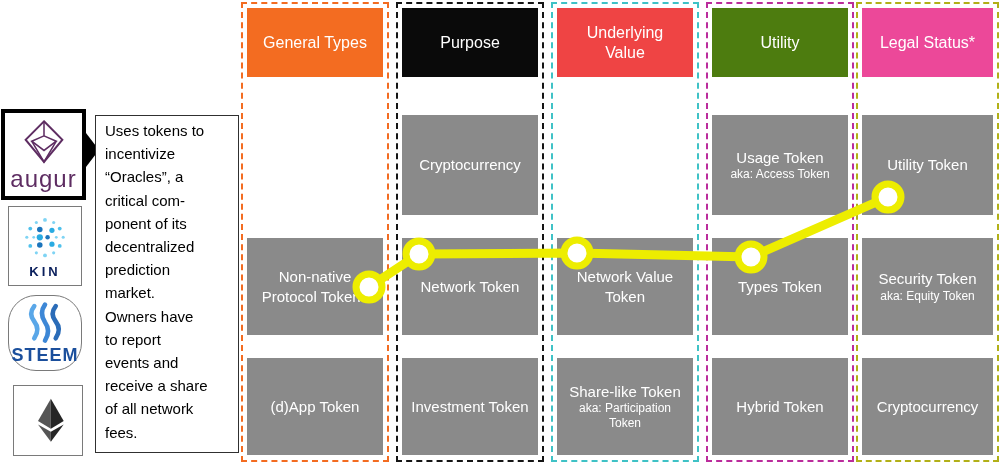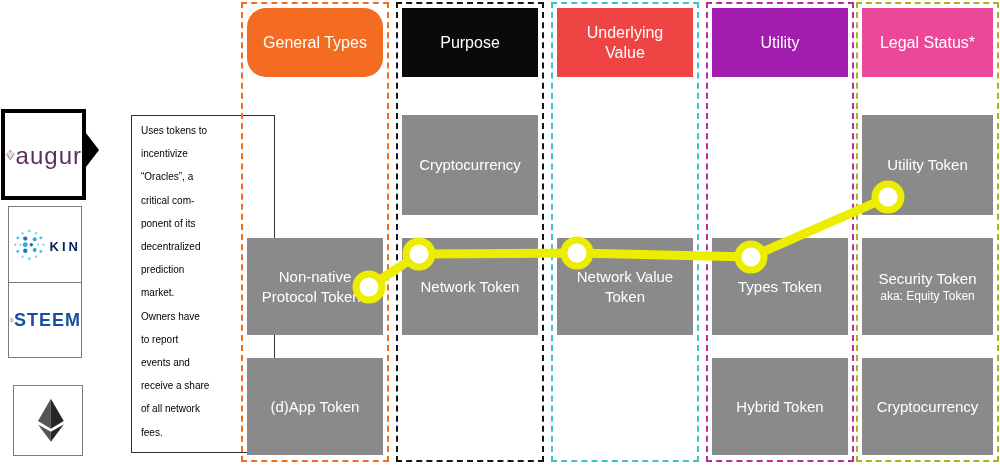--- a/index.html
+++ b/index.html
@@ -1,50 +1,50 @@
 <!DOCTYPE html>
 <html><head>
 <meta charset="utf-8">
 <style>
   * { margin: 0; padding: 0; box-sizing: border-box; }
   body { background: #fff; font-family: "Liberation Sans", sans-serif; }
   .canvas { position: relative; width: 1000px; height: 465px; background: #fff; overflow: hidden; }
 
   
   .augur-box { position: absolute; left: 1px; top: 109px; width: 85px; height: 91px;
-    border: 4px solid #000; background: #fff; display: flex; flex-direction: row;
+    border: 4px solid #000; background: #fff; display: flex; flex-direction: column;
     align-items: center; justify-content: center; }
   .augur-word { color: #5E2D62; font-size: 24px; letter-spacing: 1px; line-height: 1; margin-top: 2px; }
   .callout-arrow { position: absolute; left: 86px; top: 133px; width: 0; height: 0;
     border-top: 17px solid transparent; border-bottom: 17px solid transparent; border-left: 13px solid #000; }
   .logo-box { position: absolute; background: #fff; border: 1px solid #7a7a7a;
-    display: flex; flex-direction: row; align-items: center; justify-content: center; }
+    display: flex; flex-direction: column; align-items: center; justify-content: center; }
   .kin-box { left: 8px; top: 206px; width: 74px; height: 80px; }
   .kin-word { color: #0A1F5C; font-size: 13px; letter-spacing: 3px; font-weight: bold; }
-  .steem-box { left: 8px; top: 282px; width: 74px; height: 76px; }
+  .steem-box { left: 8px; top: 295px; width: 74px; height: 76px; border-radius: 28px; }
   .steem-word { color: #1B4F9C; font-size: 18px; font-weight: bold; letter-spacing: 1px; }
   .eth-box { left: 13px; top: 385px; width: 70px; height: 71px; }
   .desc-box { position: absolute; left: 95px; top: 115px; width: 144px; height: 338px;
     border: 1px solid #303030; background: #fff; padding: 3px 6px 0 9px;
-    font-size: 10px; line-height: 23.2px; color: #000; white-space: pre-line; margin-left: 36px; }
+    font-size: 15px; line-height: 23.2px; color: #000; white-space: pre-line; }
 
   
   .column { position: absolute; top: 2px; height: 460px; border: 2px dashed; background: transparent; }
   .col-0 { left: 241px; width: 148px; border-color: #F36C21; }
   .col-1 { left: 396px; width: 148px; border-color: #151515; }
   .col-2 { left: 551px; width: 148px; border-color: #3FC2C6; }
   .col-3 { left: 706px; width: 148px; border-color: #BB2C9C; }
   .col-4 { left: 856px; width: 143px; border-color: #B2B018; }
   .col-header { position: absolute; left: 4px; right: 4px; top: 4px; height: 69px;
     display: flex; align-items: center; justify-content: center; text-align: center;
     color: #fff; font-size: 16px; line-height: 1.25; padding: 0 12px; }
-  .col-0 .col-header { background: #F36C21; border-radius: 19px; }
+  .col-0 .col-header { background: #F36C21; }
   .col-1 .col-header { background: #0A0A0A; }
   .col-2 .col-header { background: #ef4444; }
-  .col-3 .col-header { background: #a21caf; }
+  .col-3 .col-header { background: #4d7c0f; }
   .col-4 .col-header { background: #ec4899; }
   .cell { position: absolute; left: 4px; right: 4px; background: #8A8A8A;
     display: flex; flex-direction: column; align-items: center; justify-content: center;
     text-align: center; color: #fff; font-size: 15px; line-height: 1.3; padding: 0 7px; }
   .cell .aka { font-size: 12px; line-height: 1.25; }
   .row-0 { top: 111px; height: 100px; }
   .row-1 { top: 234px; height: 97px; }
   .row-2 { top: 354px; height: 97px; }
 
   
@@ -139,31 +139,42 @@
   </div>
 
   <div class="column col-1">
     <div class="col-header">Purpose</div>
     <div class="cell row-0">
         <span>Cryptocurrency</span>
       </div>
     <div class="cell row-1">
         <span>Network Token</span>
       </div>
+    <div class="cell row-2">
+        <span>Investment Token</span>
+      </div>
   </div>
 
   <div class="column col-2">
     <div class="col-header">Underlying Value</div>
     <div class="cell row-1">
         <span>Network Value Token</span>
       </div>
+    <div class="cell row-2">
+      <span>Share-like Token</span>
+      <span class="aka">aka: Participation Token</span>
+    </div>
   </div>
 
   <div class="column col-3">
     <div class="col-header">Utility</div>
+    <div class="cell row-0">
+      <span>Usage Token</span>
+      <span class="aka">aka: Access Token</span>
+    </div>
     <div class="cell row-1">
         <span>Types Token</span>
       </div>
     <div class="cell row-2">
         <span>Hybrid Token</span>
       </div>
   </div>
 
   <div class="column col-4">
     <div class="col-header">Legal Status*</div>

